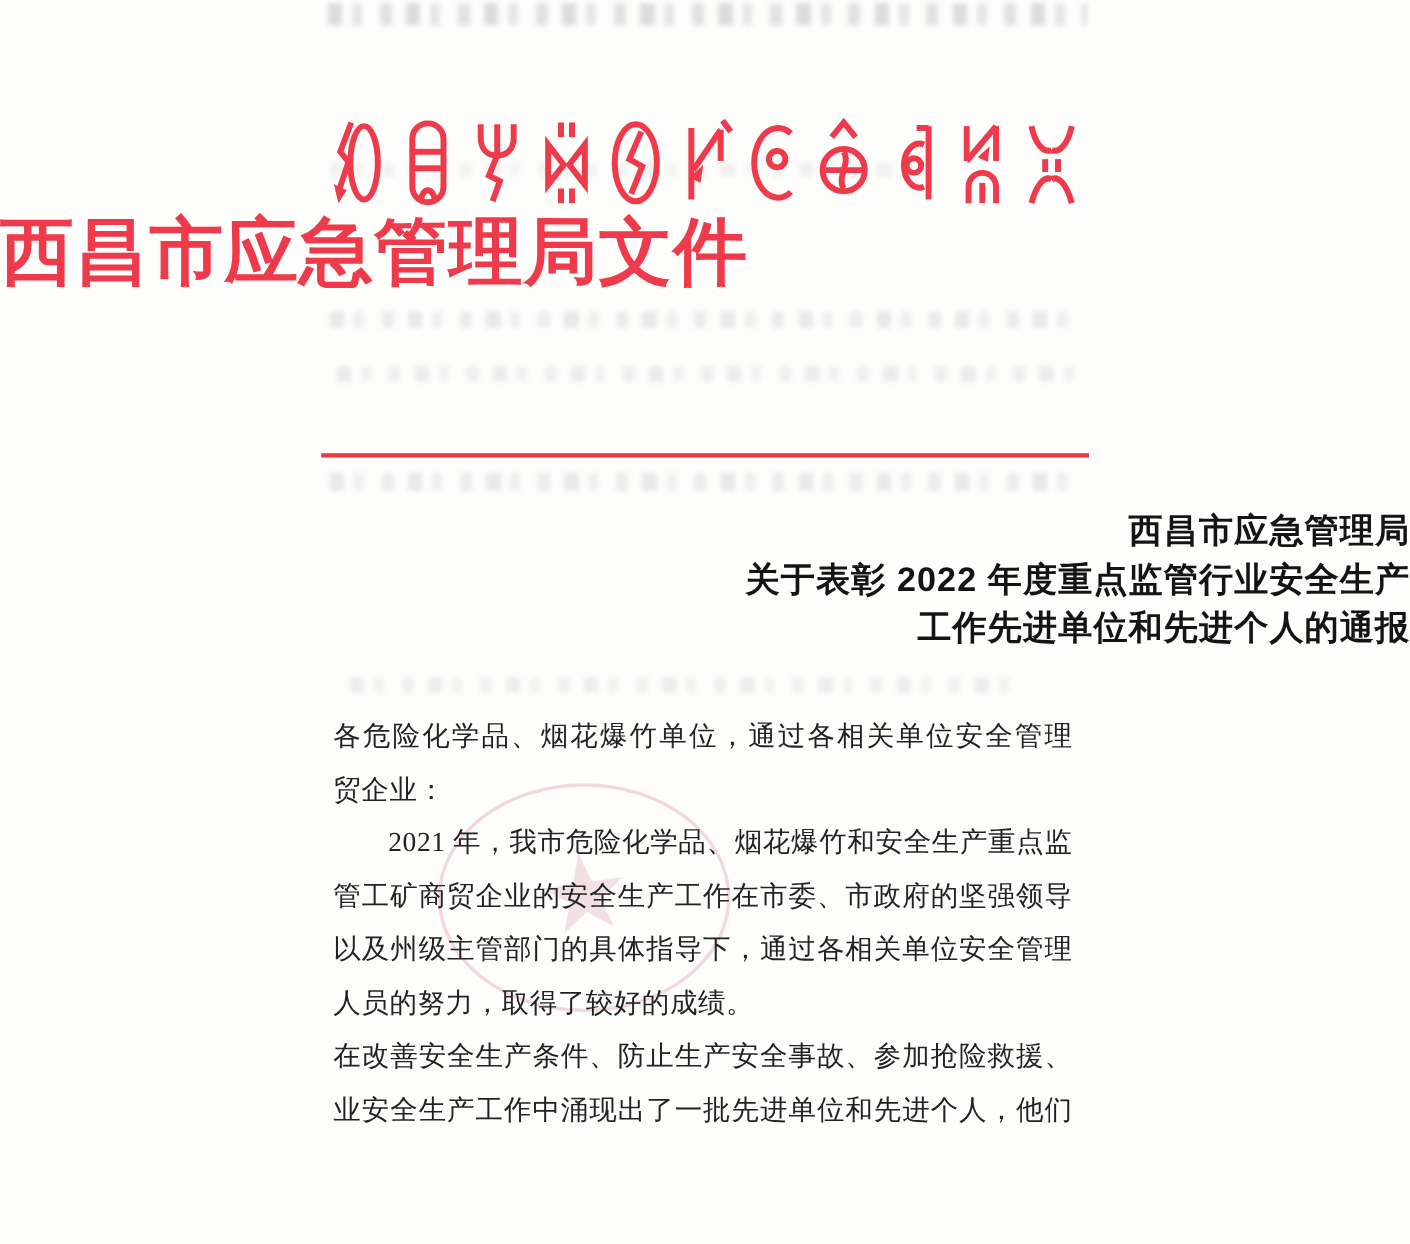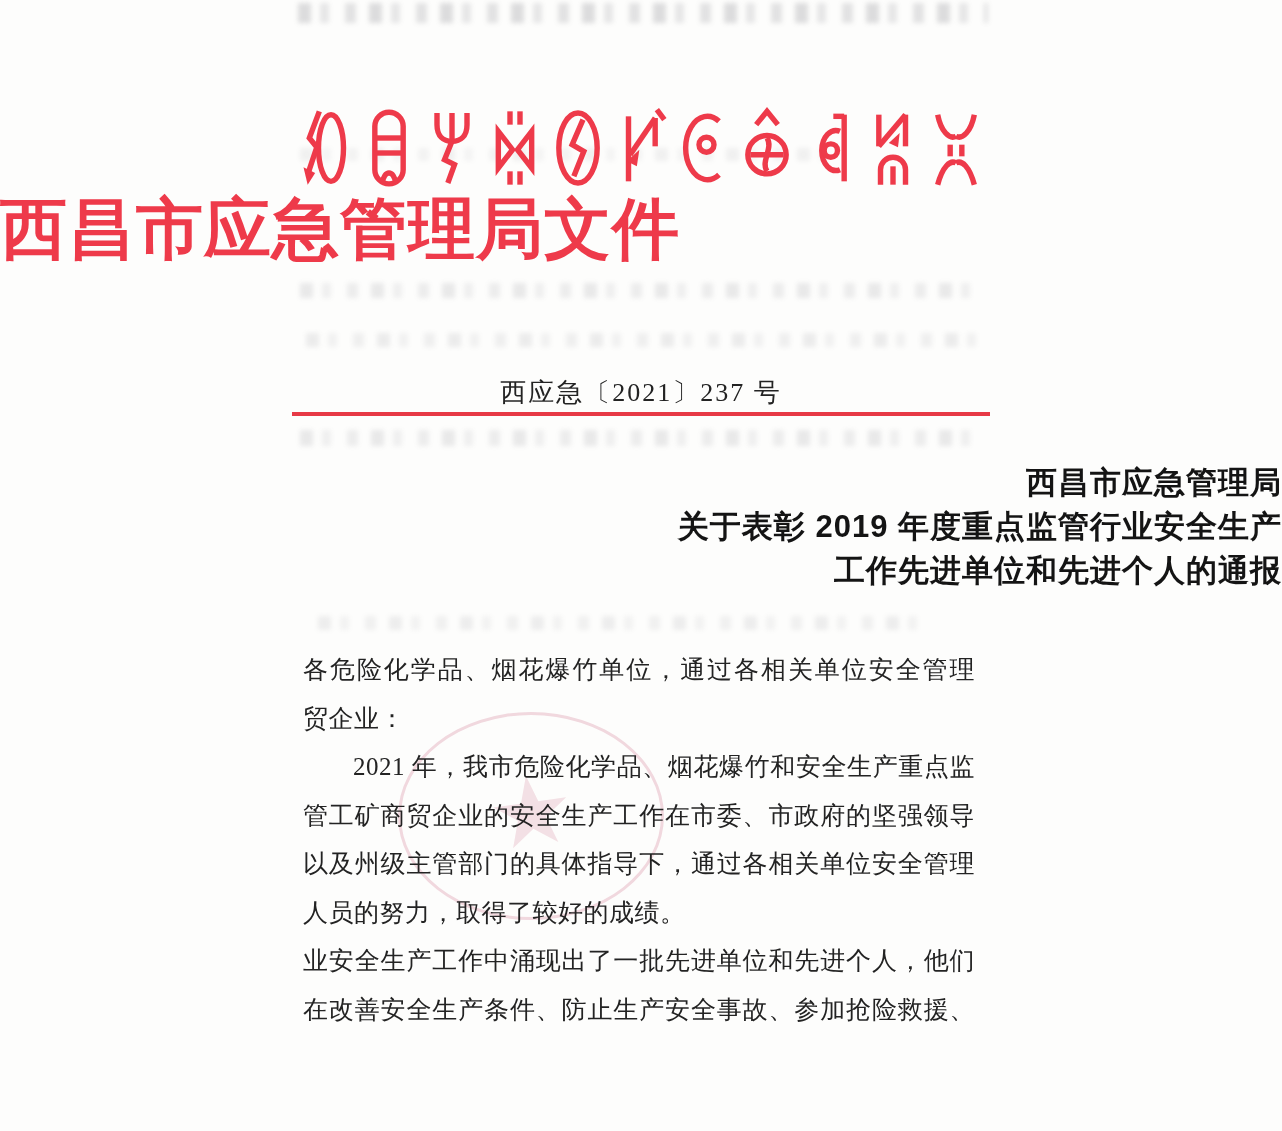--- a/index.html
+++ b/index.html
@@ -176,34 +176,33 @@
       <path d="M52,8 C48,28 38,38 30,34"></path>
       <line x1="23" y1="44" x2="23" y2="58"></line>
       <line x1="37" y1="44" x2="37" y2="58"></line>
       <path d="M8,92 C14,70 23,62 30,66"></path>
       <path d="M52,92 C46,70 37,62 30,66"></path>
     </svg>
   </div>
 
   <h1 class="agency">西昌市应急管理局文件</h1>
 
-  <div class="doc-number">西应急〔2021〕237 号</div>
 
   <div class="red-rule"></div>
 
   <div class="title-block" id="title-block">
       <div class="title-line">西昌市应急管理局</div>
-      <div class="title-line">关于表彰 2019 年度重点监管行业安全生产</div>
+      <div class="title-line">关于表彰 2022 年度重点监管行业安全生产</div>
       <div class="title-line">工作先进单位和先进个人的通报</div>
     </div>
 
   <div class="body-text" id="body-text">
       <div class="body-line">各危险化学品、烟花爆竹单位，通过各相关单位安全管理</div>
       <div class="body-line line-left">贸企业：</div>
       <div class="body-line indent">2021 年，我市危险化学品、烟花爆竹和安全生产重点监</div>
       <div class="body-line">管工矿商贸企业的安全生产工作在市委、市政府的坚强领导</div>
       <div class="body-line">以及州级主管部门的具体指导下，通过各相关单位安全管理</div>
       <div class="body-line line-left">人员的努力，取得了较好的成绩。</div>
+      <div class="body-line">在改善安全生产条件、防止生产安全事故、参加抢险救援、</div>
       <div class="body-line">业安全生产工作中涌现出了一批先进单位和先进个人，他们</div>
-      <div class="body-line">在改善安全生产条件、防止生产安全事故、参加抢险救援、</div>
     </div>
 
 </div>
 
 </body></html>

